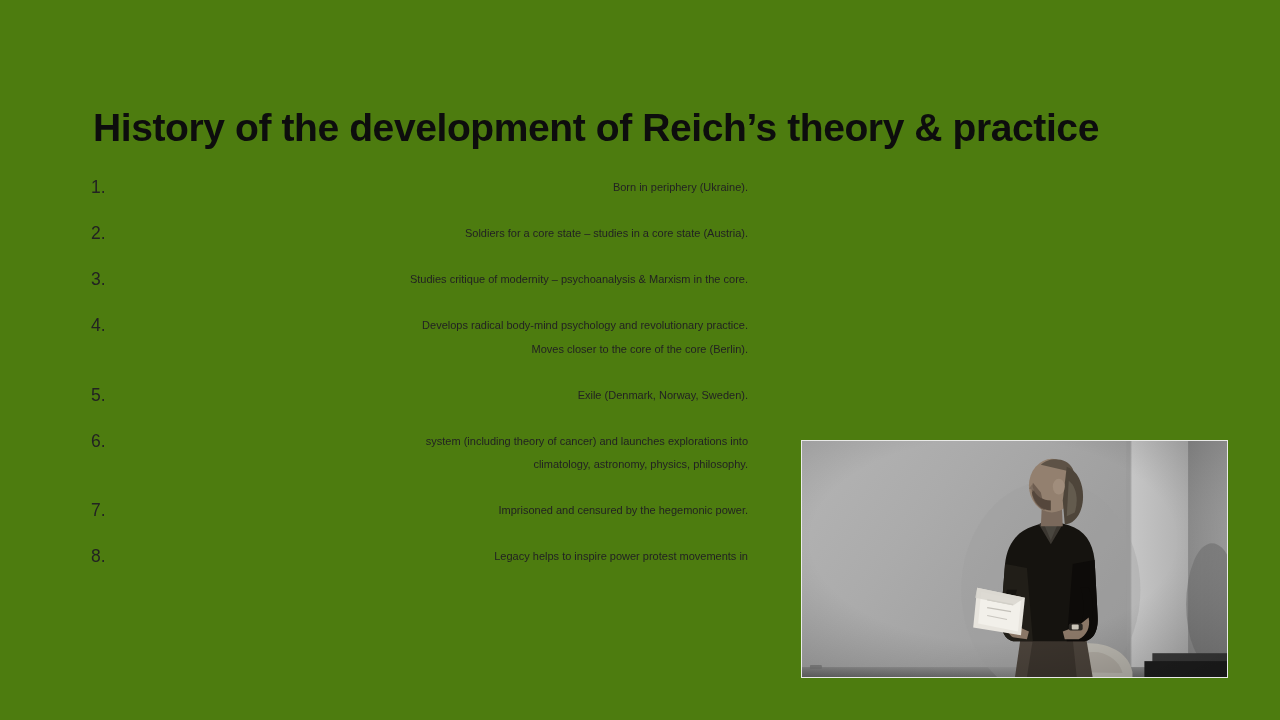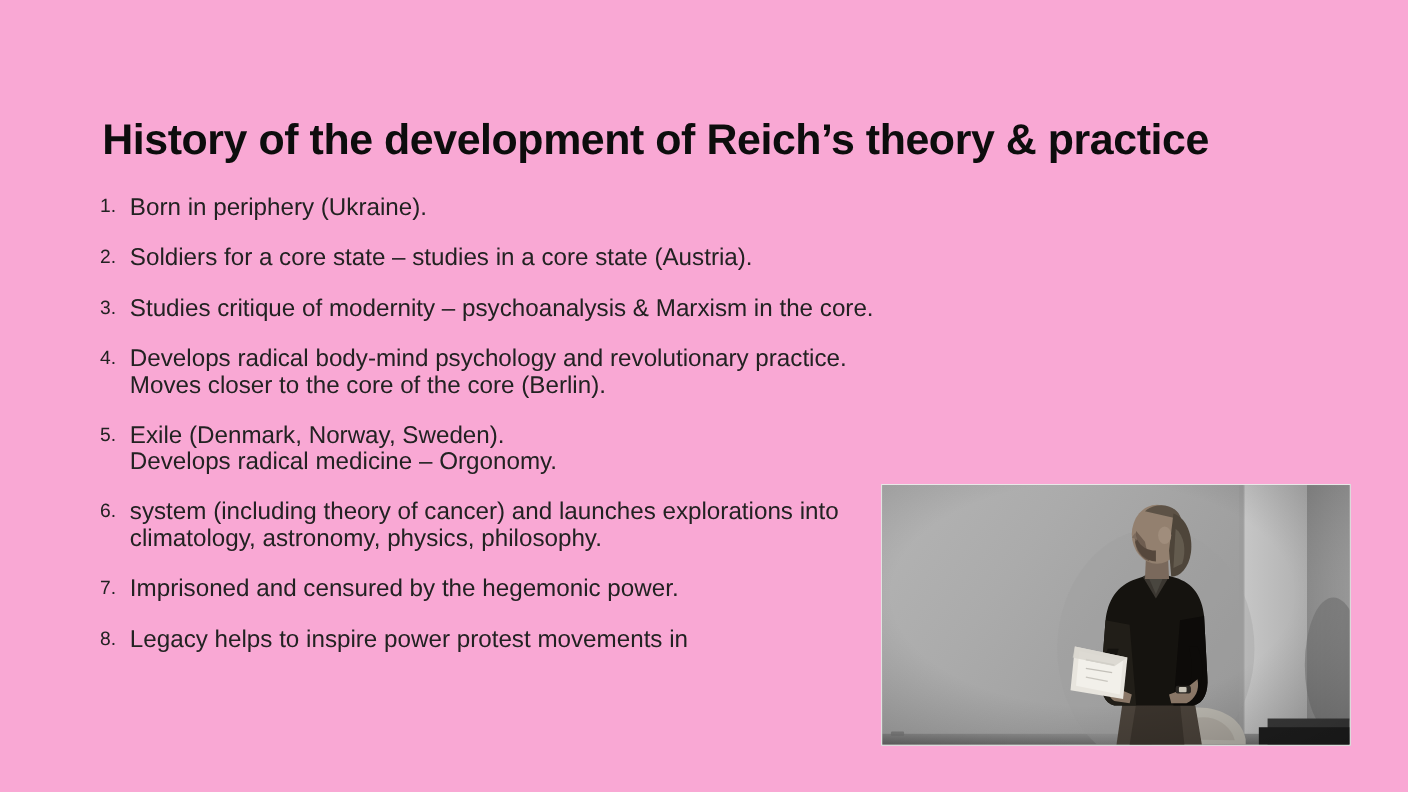--- a/index.html
+++ b/index.html
@@ -11,21 +11,21 @@
     height: 720px;
     background: #f4f4f3;
     font-family: "Liberation Sans", sans-serif;
     overflow: hidden;
     position: relative;
   }
 
   .slide {
     position: absolute;
     inset: 0;
-    background: #f9a8d4;
+    background: #4d7c0f;
   }
 
   
   .slide-title {
     position: absolute;
     left: 93px;
     top: 80px;
     width: 1110px;
     font-size: 39px;
     font-weight: bold;
@@ -58,23 +58,24 @@
     width: 30px;
     font-size: 17.5px;
     line-height: 23.5px;
     color: #222222;
     text-align: left;
     padding-left: 3px;
     box-sizing: border-box;
   }
   .item-text {
     flex: 1 1 auto;
-    font-size: 22px;
+    font-size: 11px;
     line-height: 23.5px;
     color: #222222;
+    text-align: right;
   }
   .item-line { display: block; white-space: nowrap; }
 
   
   .video-panel {
     position: absolute;
     left: 801px;
     top: 440px;
     width: 427px;
     height: 238px;
@@ -125,21 +126,20 @@
       <span class="item-text">
         <span class="item-line">Develops radical body-mind psychology and revolutionary practice.</span>
         <span class="item-line">Moves closer to the core of the core (Berlin).</span>
       </span>
     </li>
 
     <li class="list-item">
       <span class="item-number">5.</span>
       <span class="item-text">
         <span class="item-line">Exile (Denmark, Norway, Sweden).</span>
-        <span class="item-line">Develops radical medicine – Orgonomy.</span>
       </span>
     </li>
 
     <li class="list-item">
       <span class="item-number">6.</span>
       <span class="item-text">
         <span class="item-line">system (including theory of cancer) and launches explorations into</span>
         <span class="item-line">climatology, astronomy, physics, philosophy.</span>
       </span>
     </li>

